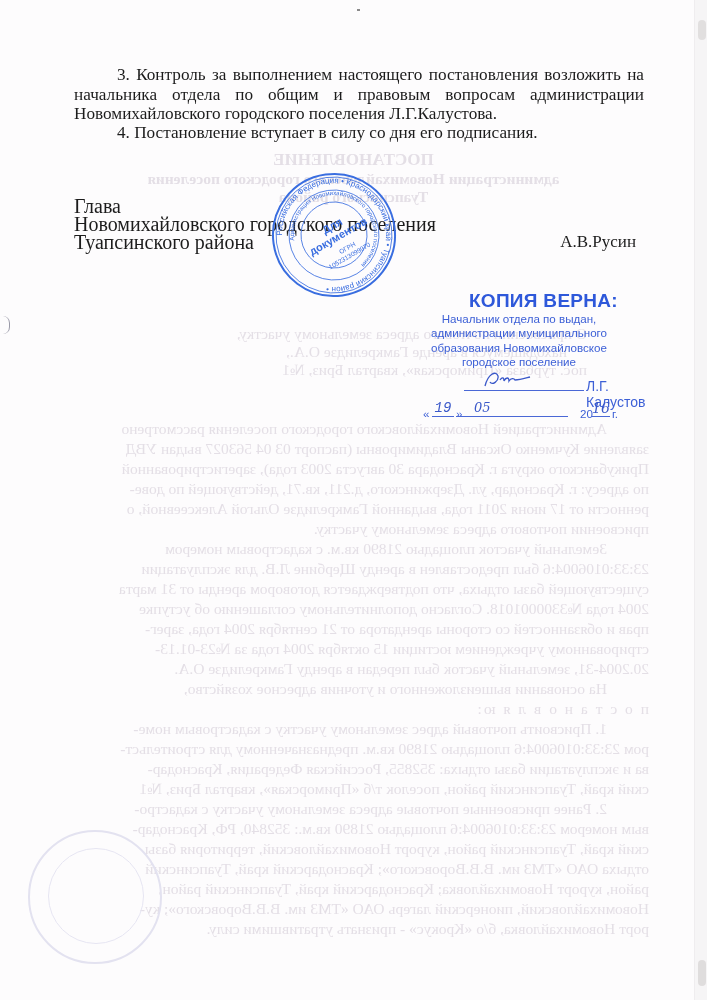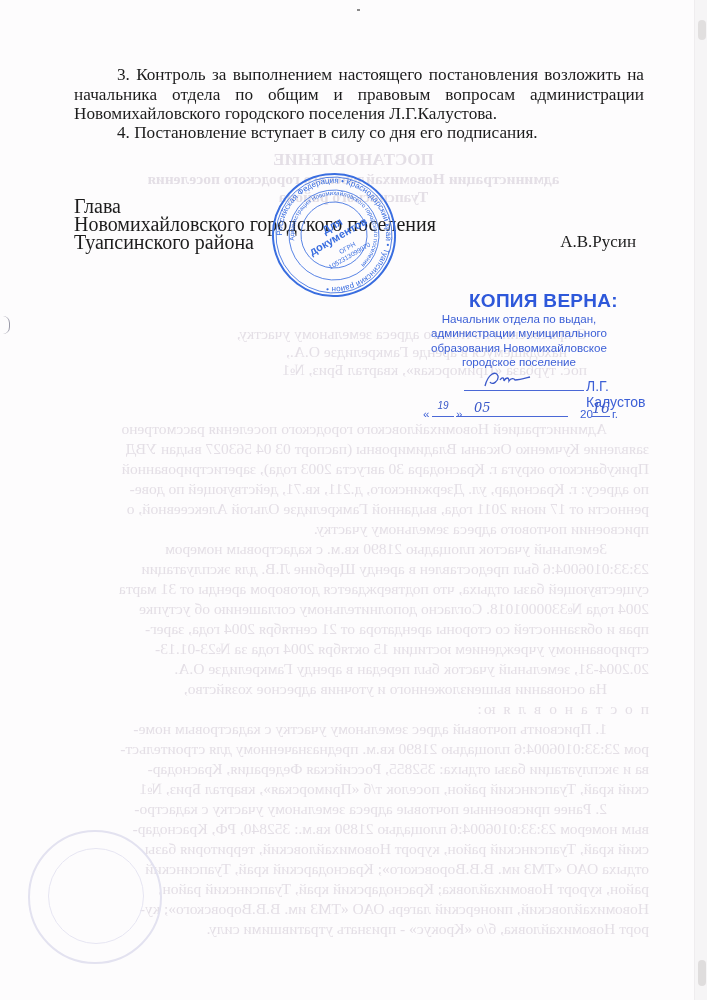--- a/index.html
+++ b/index.html
@@ -40,21 +40,21 @@
   
   .cert { position: absolute; left: 420px; top: 290px; width: 198px; color: #2f55d4; font-family: "Liberation Sans", sans-serif; text-align: center; }
   .cert-title { font-size: 19px; font-weight: bold; letter-spacing: 0.3px; line-height: 22px; color: #2e58da; text-align: right; }
   .cert-line { font-size: 11.6px; line-height: 14.3px; color: #3c5fd6; }
   .cert-sig-row { position: absolute; left: 420px; top: 376px; width: 226px; height: 18px; font-family: "Liberation Sans", sans-serif; color: #3c5fd6; font-size: 14px; }
   .cert-sig-row .uline { position: absolute; left: 44px; top: 14px; width: 120px; border-bottom: 1px solid #4a68d6; }
   .cert-sig-row .name { position: absolute; left: 166px; top: 2px; }
   .cert-sig-row .scribble { position: absolute; left: 62px; top: -8px; }
   .cert-date-row { position: absolute; left: 420px; top: 404px; width: 230px; height: 18px; font-family: "Liberation Sans", sans-serif; color: #3c5fd6; font-size: 11.6px; }
   .cert-date-row .q1 { position: absolute; left: 3px; top: 3px; }
-  .cert-date-row .dd { position: absolute; left: 12px; top: -4px; width: 22px; border-bottom: 1px solid #4a68d6; height: 16px; font-family: Liberation Sans, sans-serif; font-style: italic; font-size: 10px; text-align: center; color: #3a58c9; }
+  .cert-date-row .dd { position: absolute; left: 12px; top: -4px; width: 22px; border-bottom: 1px solid #4a68d6; height: 16px; font-family: Liberation Mono, monospace; font-style: italic; font-size: 14px; text-align: center; color: #3a58c9; }
   .cert-date-row .q2 { position: absolute; left: 36px; top: 3px; }
   .cert-date-row .mm { position: absolute; left: 36px; top: -4px; width: 112px; border-bottom: 1px solid #4a68d6; height: 16px; font-family: "DejaVu Serif", serif; font-style: italic; font-size: 13px; color: #3a58c9; }
   .cert-date-row .mm span { position: absolute; left: 18px; top: 0; }
   .cert-date-row .yr { position: absolute; left: 160px; top: 3px; }
   .cert-date-row .yy { position: absolute; left: 172px; top: -4px; width: 18px; border-bottom: 1px solid #4a68d6; height: 16px; font-family: "DejaVu Serif", serif; font-style: italic; font-size: 14px; text-align: center; color: #3a58c9; }
   .cert-date-row .g { position: absolute; left: 192px; top: 3px; }
 </style>
 </head>
 <body>
 

